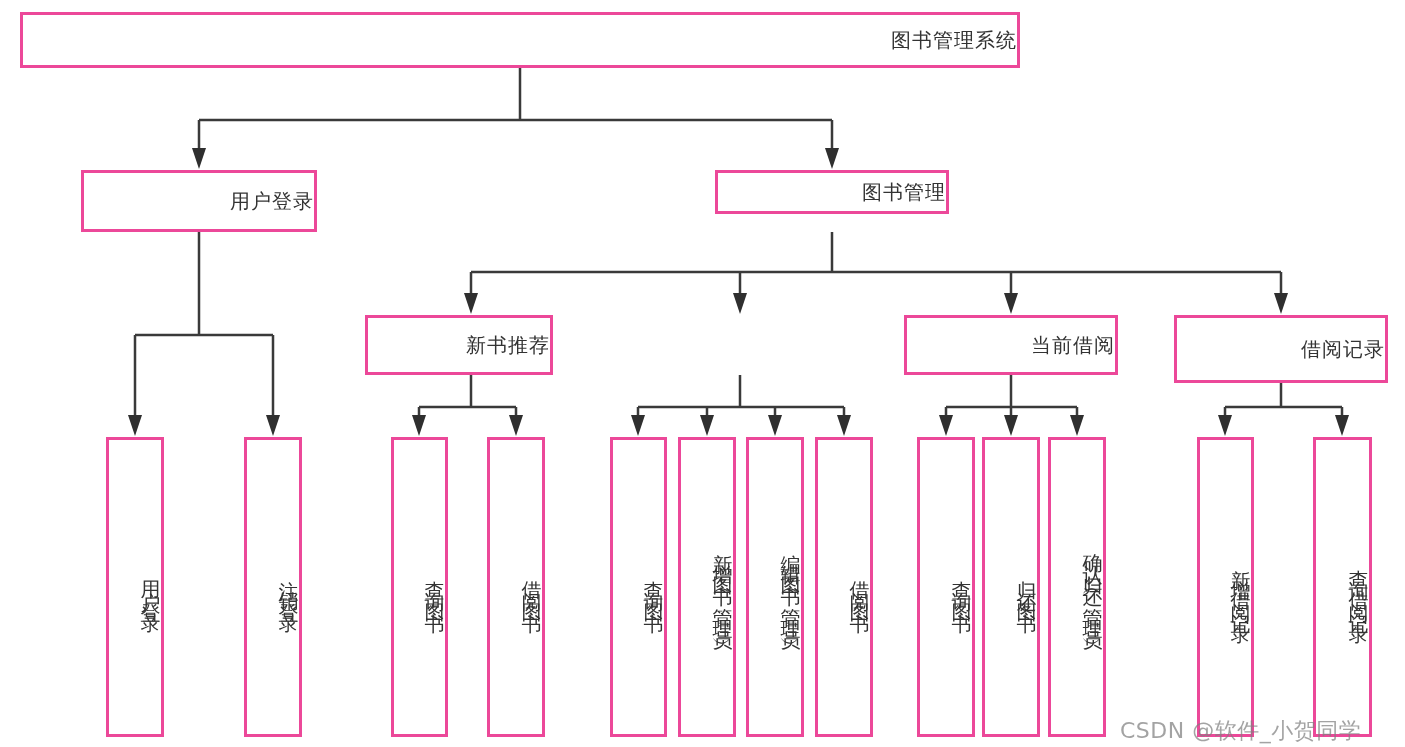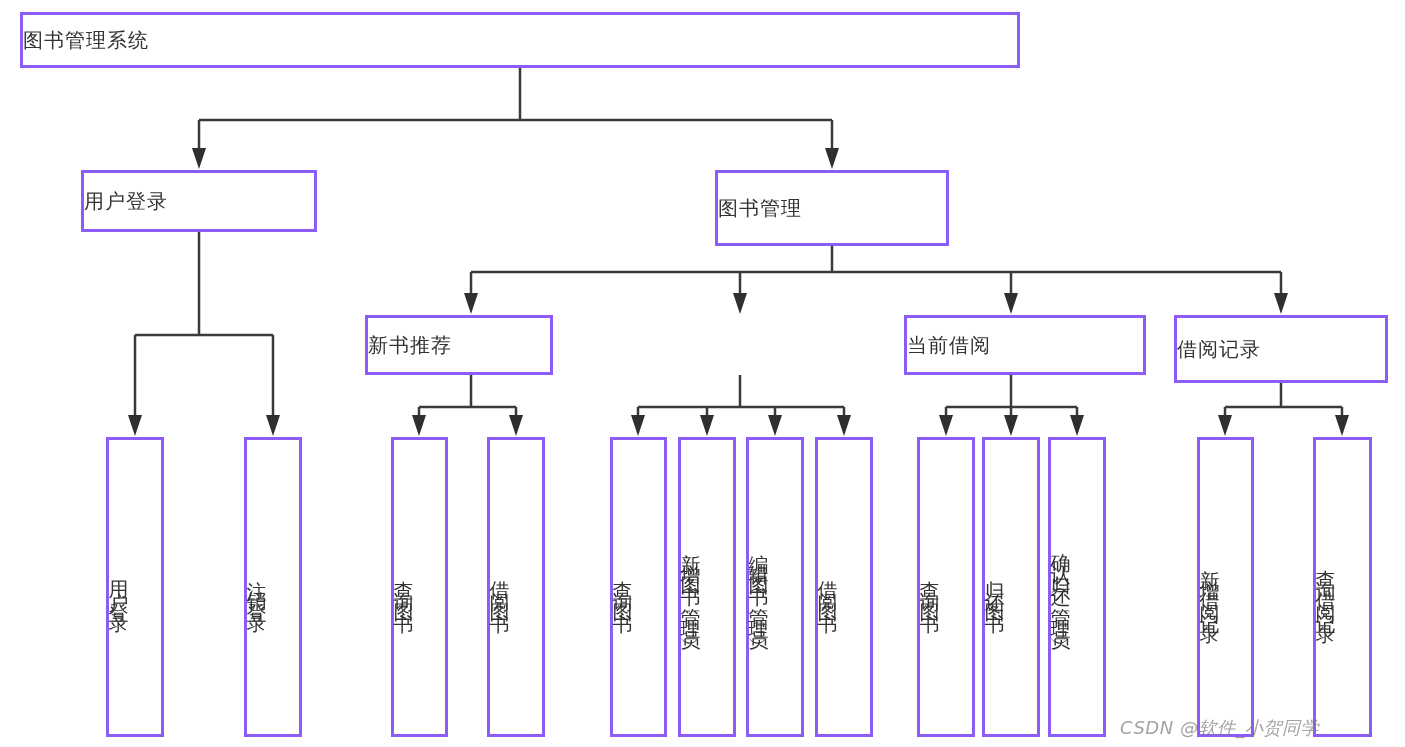--- a/index.html
+++ b/index.html
@@ -12,49 +12,48 @@
     overflow: hidden;
   }
   #connectors {
     position: absolute;
     left: 0; top: 0;
     z-index: 0;
   }
   .node {
     position: absolute;
     box-sizing: border-box;
-    border: 3px solid #8b5cf6;
+    border: 3px solid #ec4899;
     background: #ffffff;
     display: flex;
     align-items: center;
-    justify-content: flex-start;
+    justify-content: flex-end;
     z-index: 1;
     color: #333333;
   }
   .node.h .label {
     font-size: 20px;
     letter-spacing: 1px;
     white-space: nowrap;
   }
   .node.v .label {
     writing-mode: vertical-rl;
     font-size: 20px;
     letter-spacing: 11px;
     line-height: 1;
   }
   #watermark {
     position: absolute;
     left: 1120px;
     top: 716px;
     z-index: 2;
-    font-size: 18px;
+    font-size: 22px;
     color: rgba(128, 128, 128, 0.72);
     letter-spacing: 0.5px;
     white-space: nowrap;
-    font-style: italic;
   }
 </style>
 </head>
 <body>
 
 <div id="canvas">
 
   <svg id="connectors" width="1405" height="747" viewBox="0 0 1405 747">
     <g stroke="#3a3a3a" stroke-width="2.5" fill="none">
 
@@ -95,28 +94,28 @@
     </g>
   </svg>
 
   <div class="node h" style="left:20px; top:12px; width:1000px; height:56px;">
     <span class="label">图书管理系统</span>
   </div>
 
   <div class="node h" style="left:81px; top:170px; width:236px; height:62px;">
     <span class="label">用户登录</span>
   </div>
-  <div class="node h" style="left:715px; top:170px; width:234px; height:76px;">
+  <div class="node h" style="left:715px; top:170px; width:234px; height:44px;">
     <span class="label">图书管理</span>
   </div>
 
   <div class="node h" style="left:365px; top:315px; width:188px; height:60px;font-family:Liberation Mono, monospace;">
     <span class="label">新书推荐</span>
   </div>
-  <div class="node h" style="left:904px; top:315px; width:242px; height:60px;">
+  <div class="node h" style="left:904px; top:315px; width:214px; height:60px;">
     <span class="label">当前借阅</span>
   </div>
   <div class="node h" style="left:1174px; top:315px; width:214px; height:68px;">
     <span class="label">借阅记录</span>
   </div>
 
   <div class="node v" style="left:106px; top:437px; width:58px; height:300px;">
     <span class="label">用户登录</span>
   </div>
   <div class="node v" style="left:244px; top:437px; width:58px; height:300px;">

